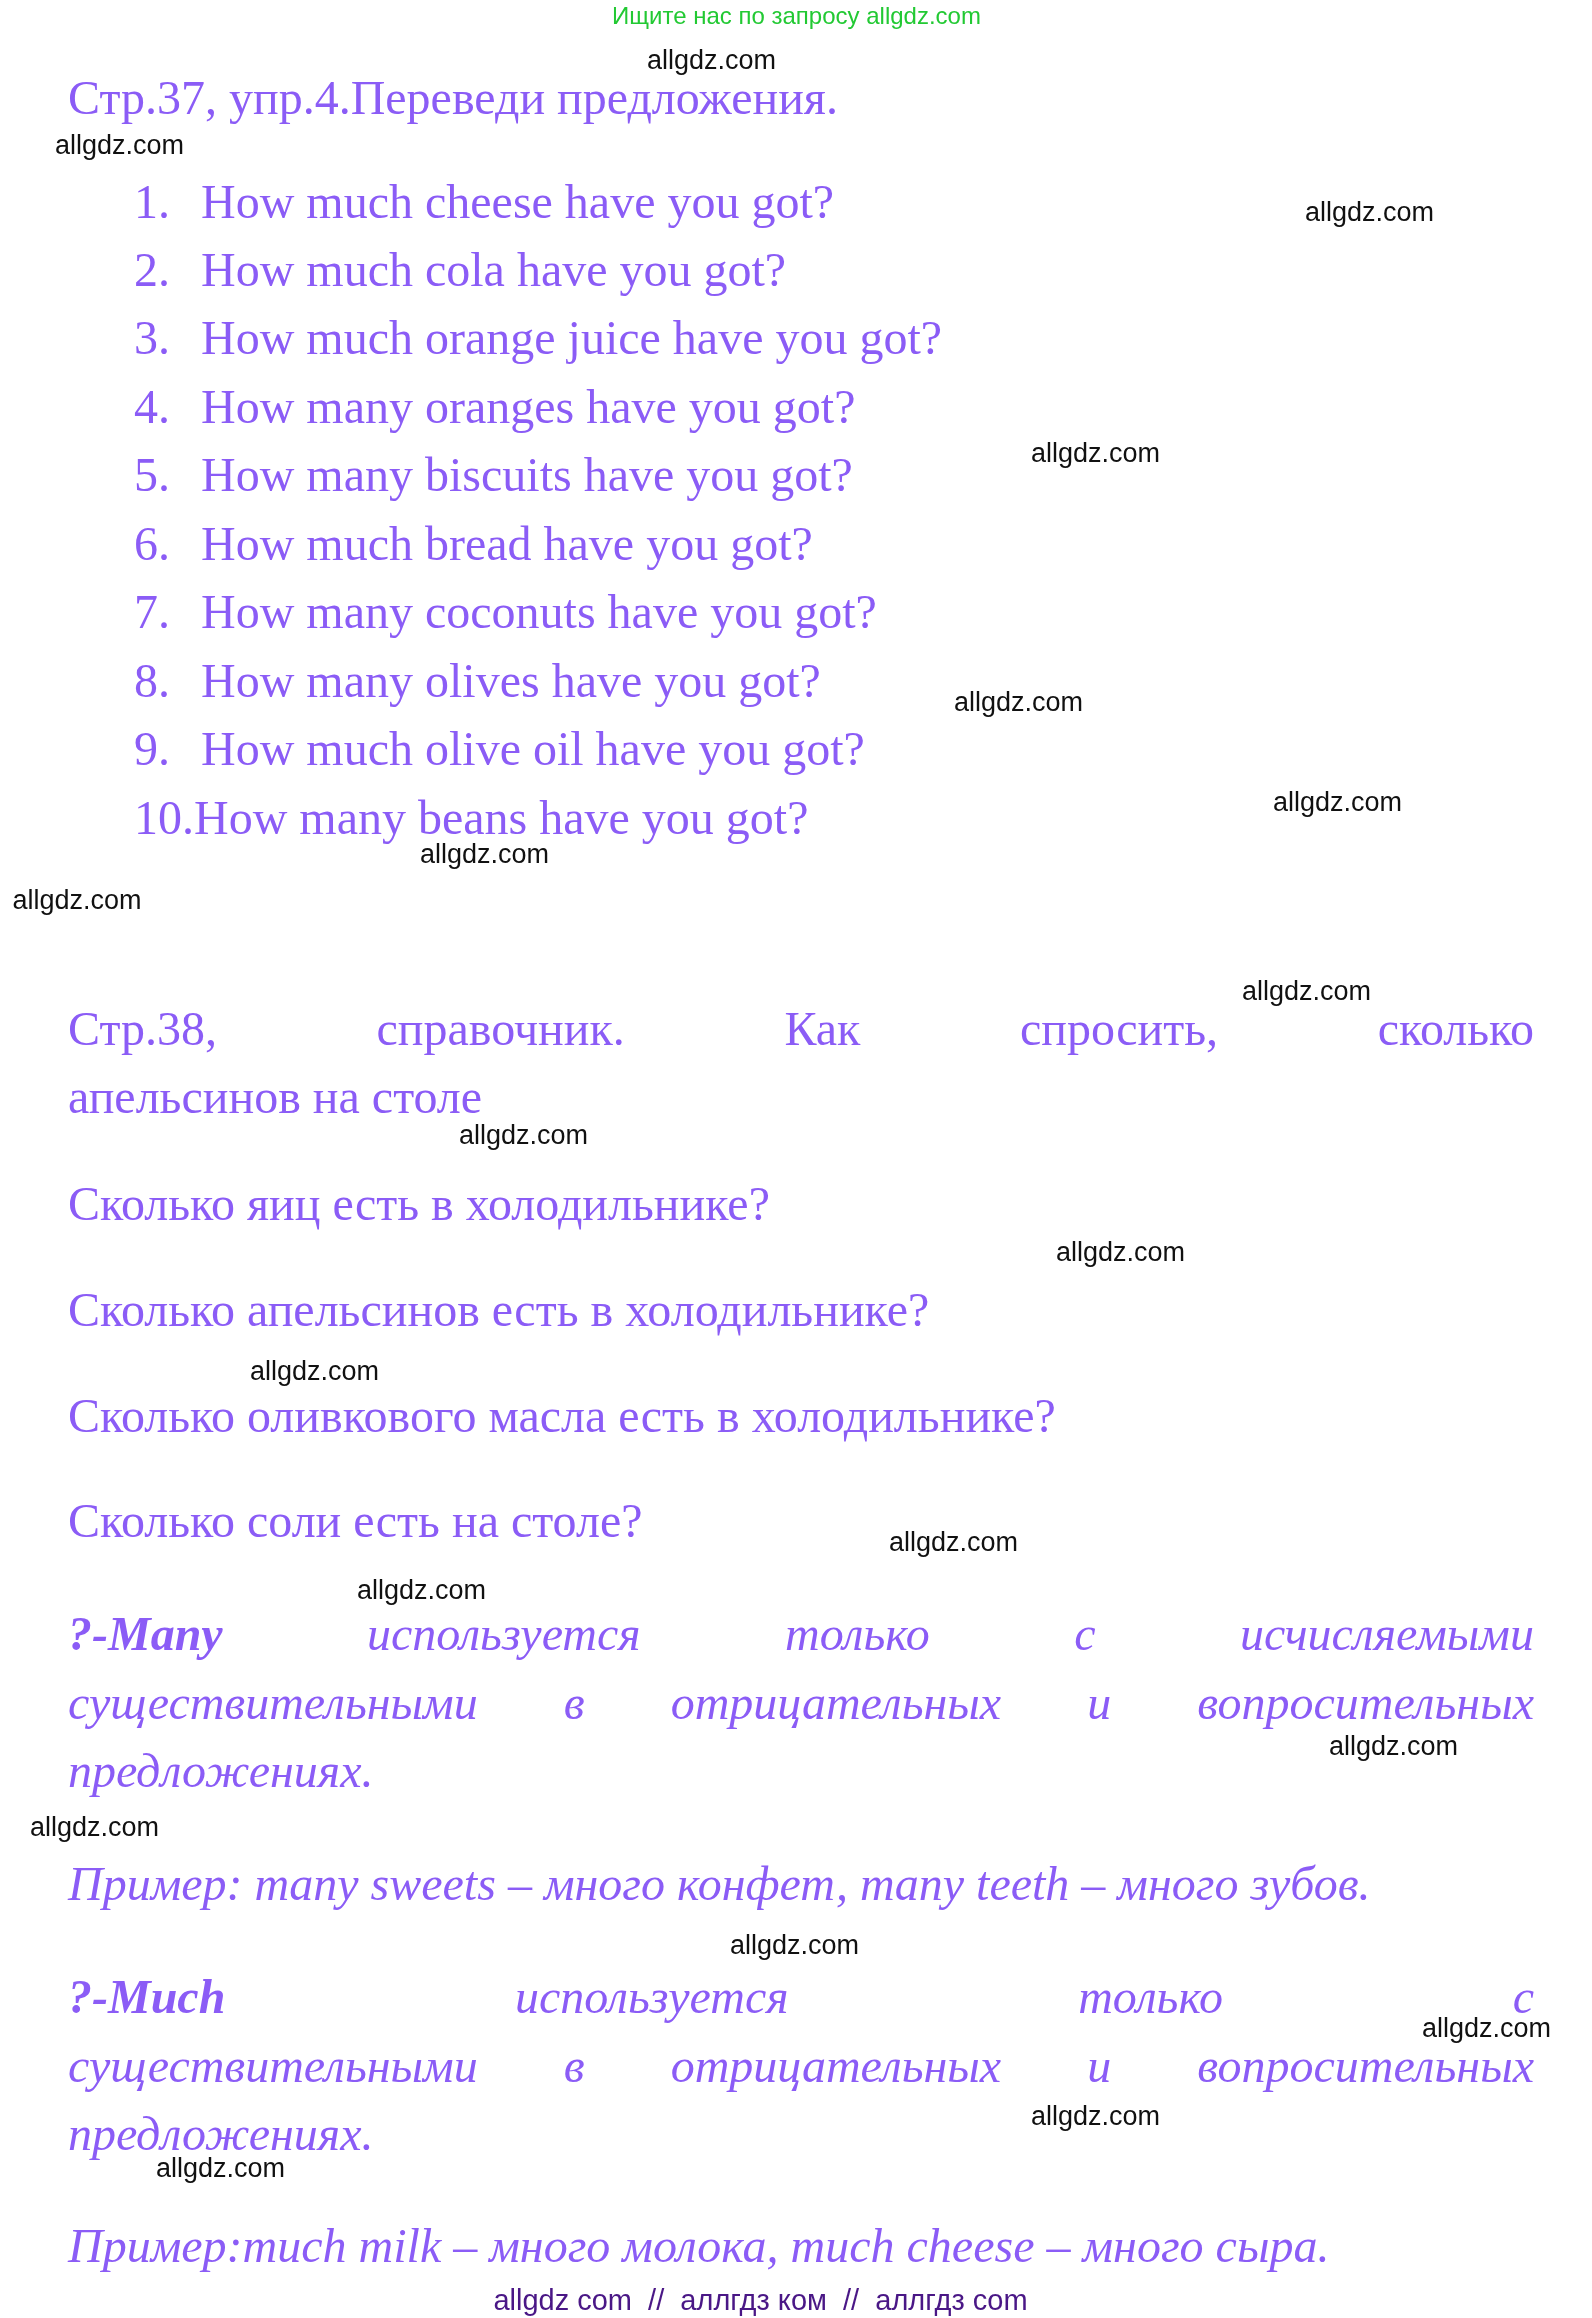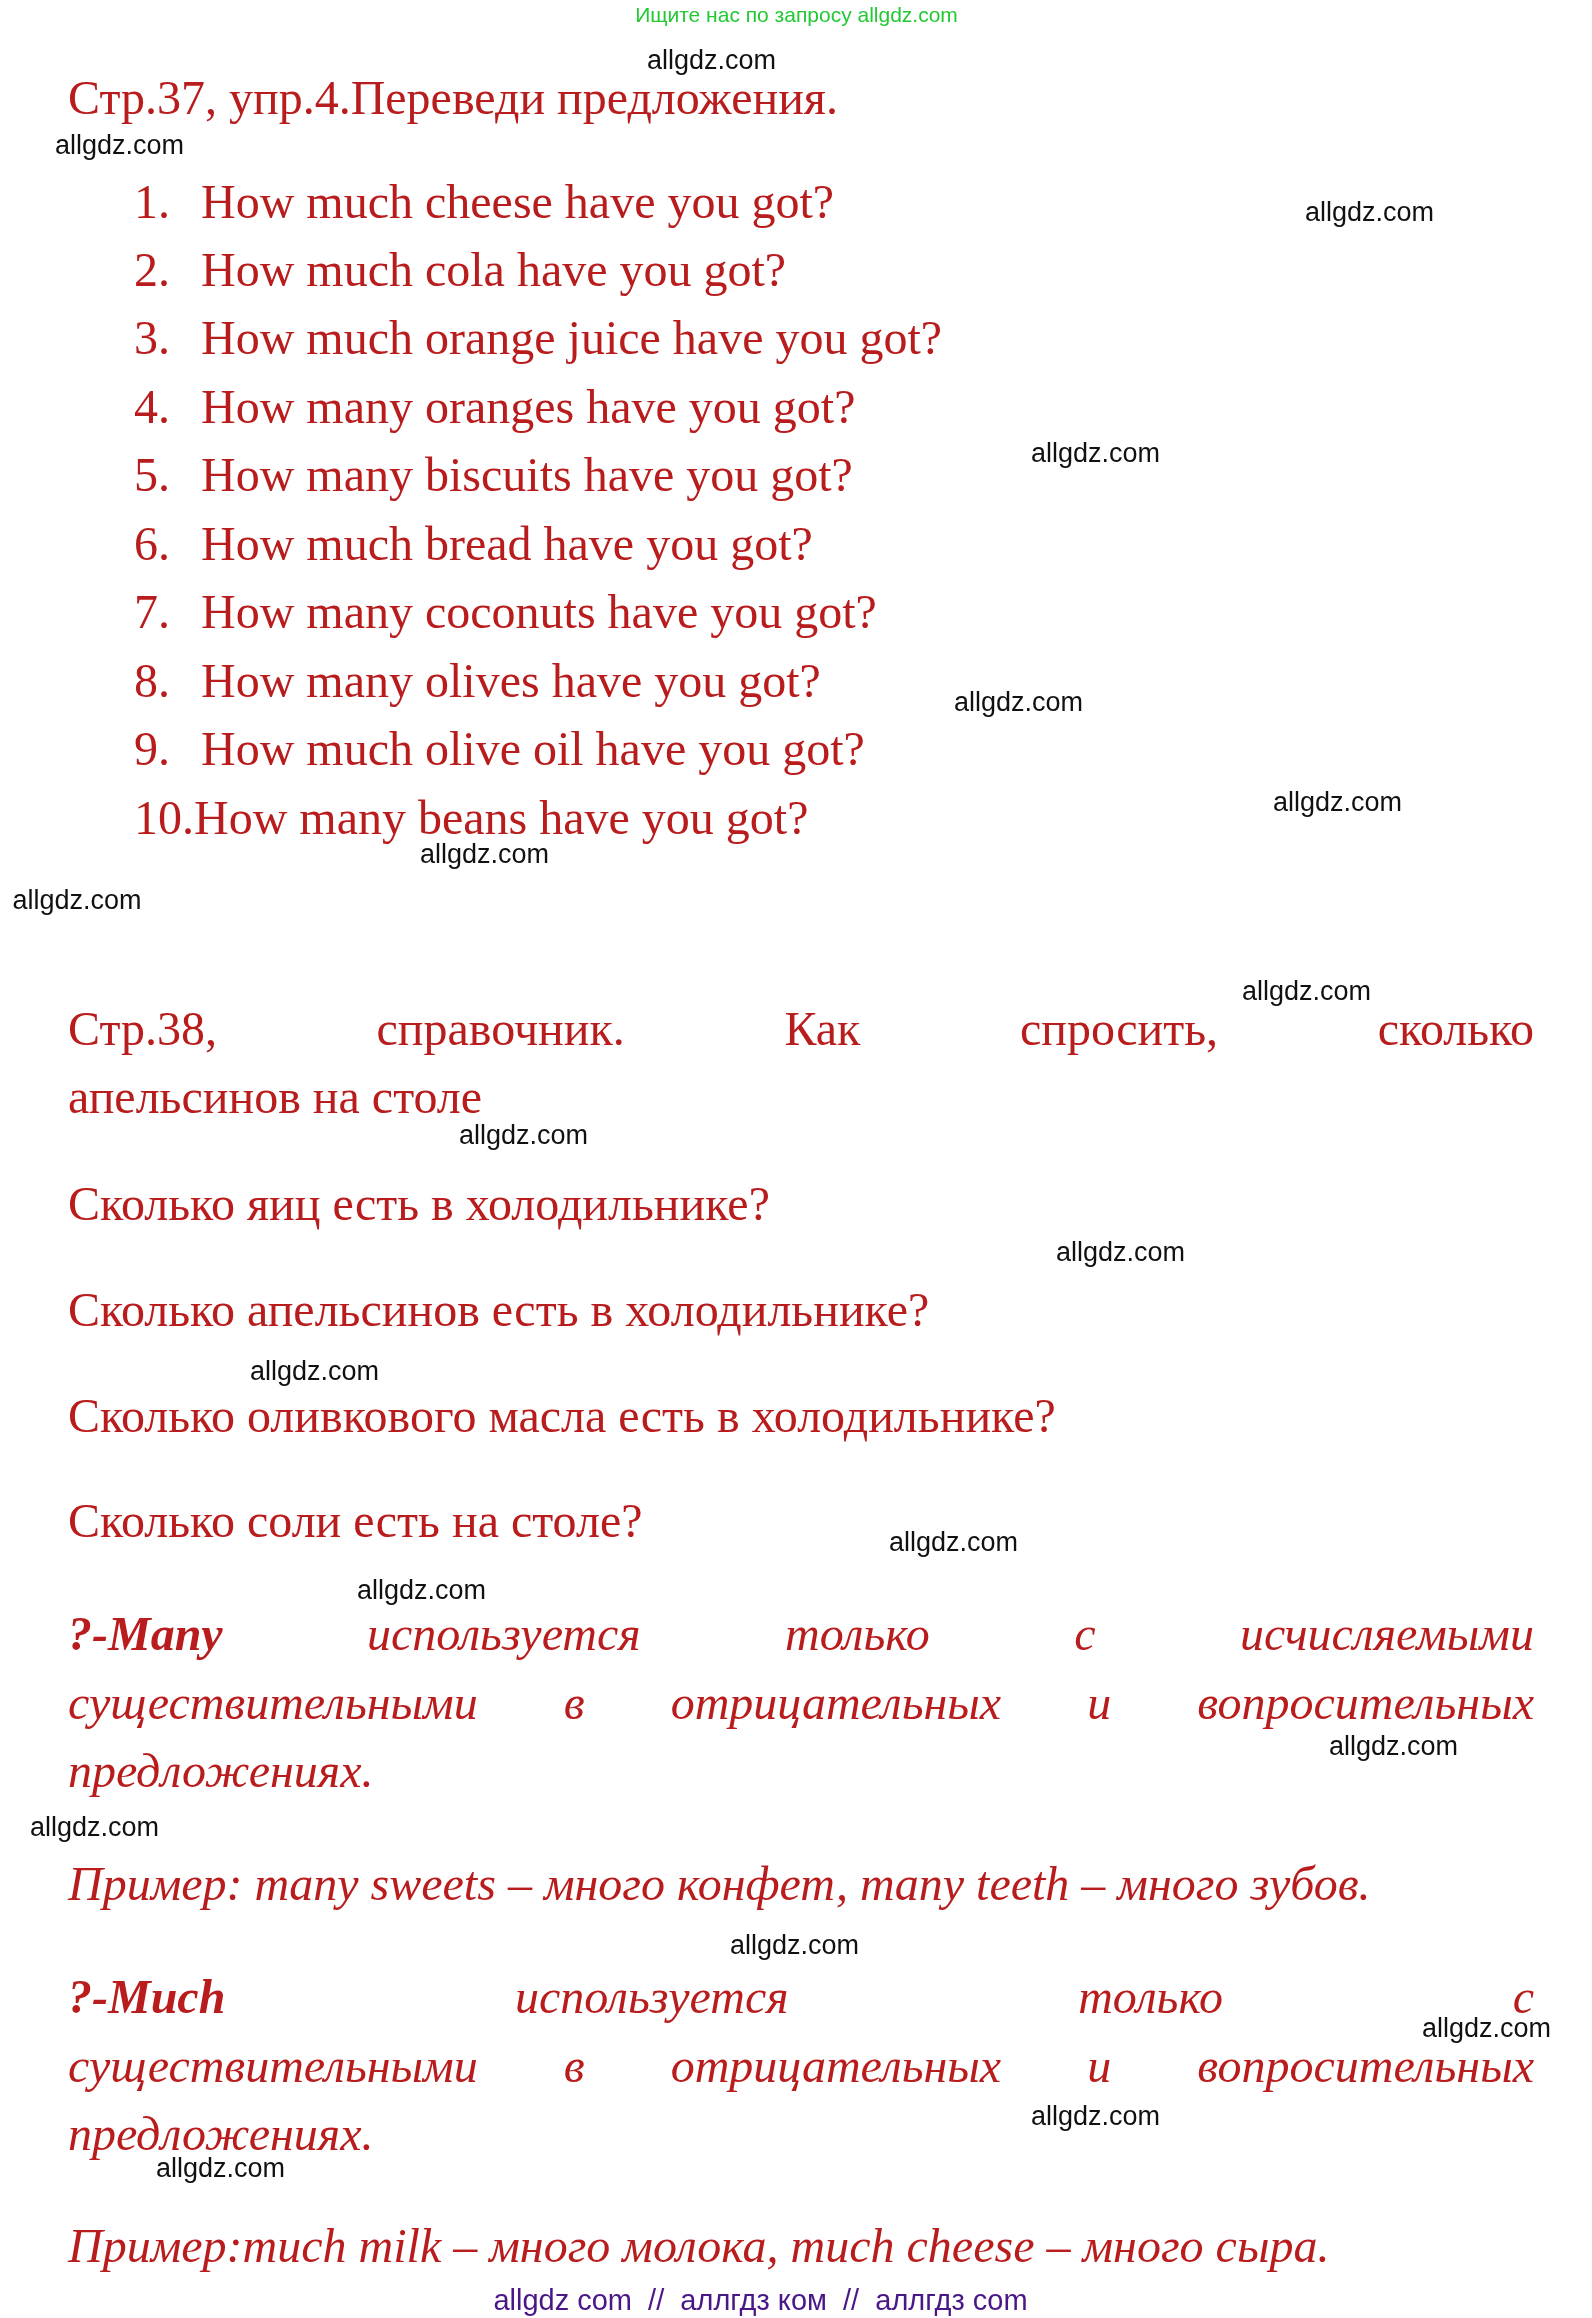--- a/index.html
+++ b/index.html
@@ -1,20 +1,20 @@
 <!DOCTYPE html>
 <html style="font-size:14px"><head>
 <meta charset="utf-8">
 <style>
   html, body { margin: 0; padding: 0; background: #ffffff; }
   body { width: 1593px; height: 2319px; position: relative; overflow: hidden; }
   .abs { position: absolute; white-space: nowrap; line-height: 1; }
-  .serif { font-family: "Liberation Serif", "DejaVu Serif", serif; color: #b91c1c; font-size: 48px; }
+  .serif { font-family: "Liberation Serif", "DejaVu Serif", serif; color: #8b5cf6; font-size: 48px; }
   .wm { font-family: "Liberation Sans", "DejaVu Sans", sans-serif; color: #111; font-size: 27px; }
-  .hdr { font-family: "Liberation Sans", "DejaVu Sans", sans-serif; font-size: 21px; }
+  .hdr { font-family: "Liberation Sans", "DejaVu Sans", sans-serif; font-size: 24px; }
   .footer { font-family: "Liberation Sans", "DejaVu Sans", sans-serif; font-size: 29px; }
   .list-num { display: inline-block; width: 67px; }
   .italic { font-style: italic; }
   .jrow { position: absolute; left: 68px; width: 1466px; display: flex; justify-content: space-between; line-height: 1; }
 </style>
 </head>
 <body>
 
 <div class="abs hdr" style="left: 0px; width: 1593px; text-align: center; top: 3.5px; color: rgb(34, 201, 51);" id="hdr">Ищите нас по запросу allgdz.com</div>
 

